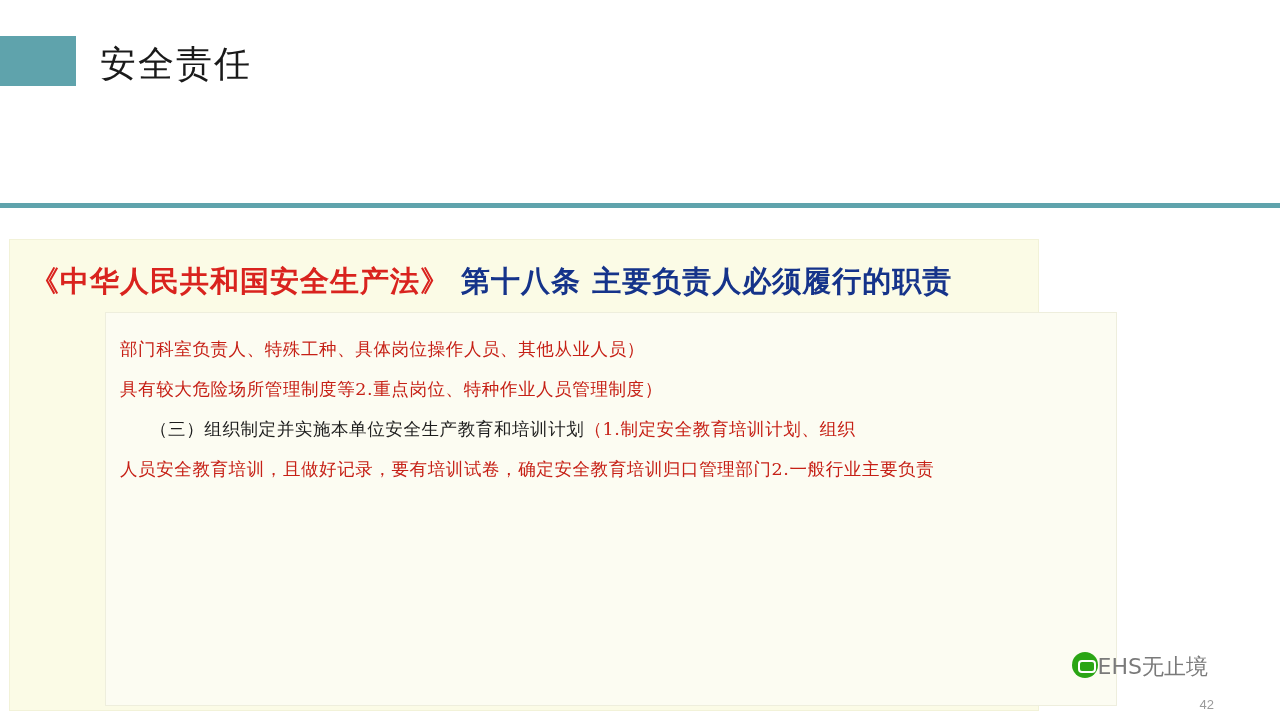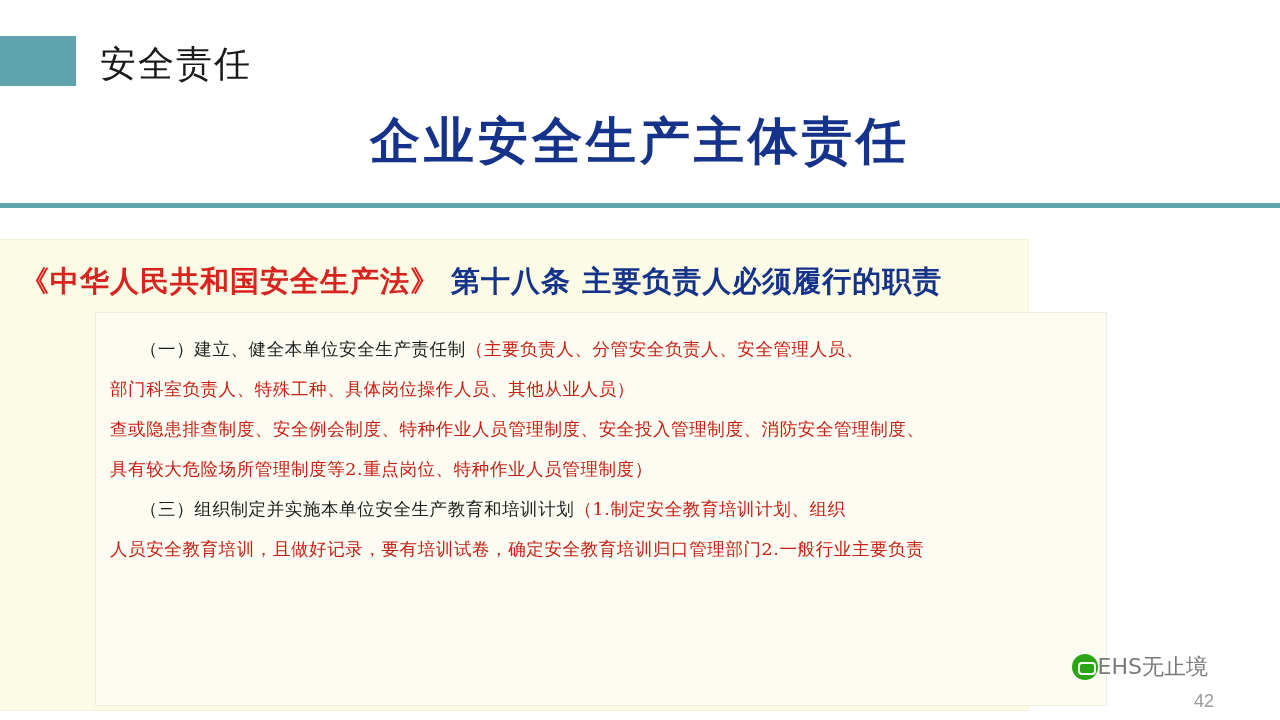--- a/index.html
+++ b/index.html
@@ -56,21 +56,21 @@
     left: 0;
     top: 203px;
     width: 1280px;
     height: 5px;
     background: #5fa3ac;
   }
 
   
   .panel {
     position: absolute;
-    left: 0;
+    left: 10px;
     top: 240px;
     width: 1028px;
     height: 470px;
     background: #fbfbe6;
     box-shadow: 0 0 0 1px #f2f2d8;
   }
   .panel-title {
     position: absolute;
     left: 20px;
     top: 22px;
@@ -106,21 +106,20 @@
   .scan-line { white-space: nowrap; }
   .scan-line .ind { display: inline-block; width: 30px; }
   .scan-line .r { color: #c62016; }
 
   
   .wm {
     position: absolute;
     right: 72px;
     bottom: 38px;
     display: flex;
-    align-items: center;
     color: #7a7a7a;
     font-size: 22px;
     font-family: "DejaVu Sans", "Liberation Sans", sans-serif;
   }
   .wm-badge {
     width: 26px;
     height: 26px;
     border-radius: 50%;
     background: #2aa515;
     position: relative;
@@ -131,47 +130,44 @@
     position: absolute;
     left: 6px; top: 8px;
     width: 14px; height: 9px;
     border: 2px solid #ffffff;
     border-radius: 4px;
   }
   .page-num {
     position: absolute;
     right: 66px;
     bottom: 8px;
-    font-size: 18px;
+    font-size: 13px;
     color: #9a9a9a;
     font-family: "Liberation Sans", sans-serif;
     margin-top: 21px;
   }
 </style>
 </head>
 <body>
 
 <div class="header">
   <div class="header-mark"></div>
   <div class="header-label">安全责任</div>
-  <div class="main-title">企业安全生产主体责任</div>
   <div class="rule-top"></div>
 </div>
 
 <div class="panel">
   <div class="panel-title">
     <span class="red">《中华人民共和国安全生产法》</span>
     <span class="blue">第十八条 主要负责人必须履行的职责</span>
   </div>
 
   <div class="scan">
     <div class="scan-inner" id="doc-lines">
-        <div class="scan-line"><span class="ind"></span><span>（一）建立、健全本单位安全生产责任制</span><span class="r">（主要负责人、分管安全负责人、安全管理人员、</span></div>
         <div class="scan-line"><span class="r">部门科室负责人、特殊工种、具体岗位操作人员、其他从业人员）</span></div>
-        <div class="scan-line"><span class="r">查或隐患排查制度、安全例会制度、特种作业人员管理制度、安全投入管理制度、消防安全管理制度、</span></div>
         <div class="scan-line"><span class="r">具有较大危险场所管理制度等2.重点岗位、特种作业人员管理制度）</span></div>
         <div class="scan-line"><span class="ind"></span><span>（三）组织制定并实施本单位安全生产教育和培训计划</span><span class="r">（1.制定安全教育培训计划、组织</span></div>
         <div class="scan-line"><span class="r">人员安全教育培训，且做好记录，要有培训试卷，确定安全教育培训归口管理部门2.一般行业主要负责</span></div>
       </div>
   </div>
 </div>
 
 <div class="wm">
   <span class="wm-badge"></span>
   <span>EHS无止境</span>

